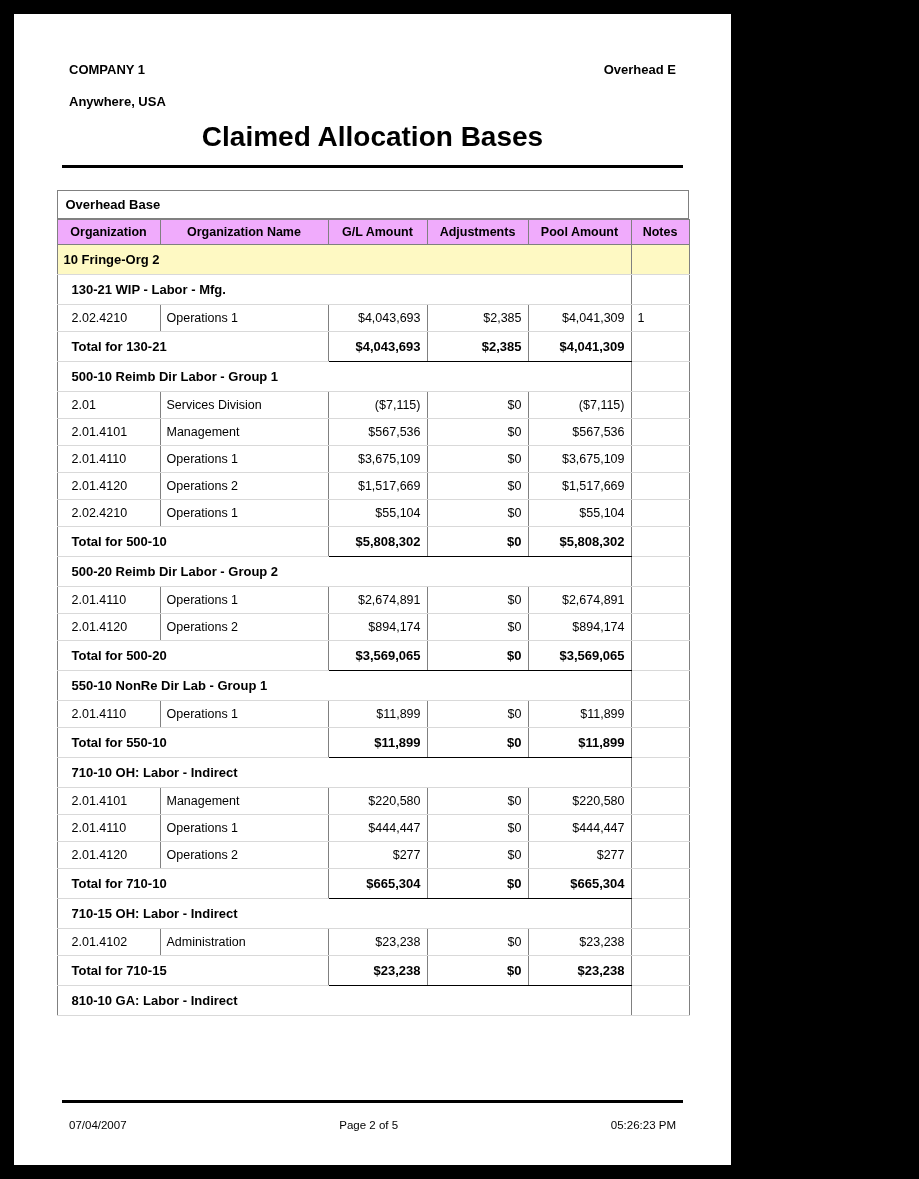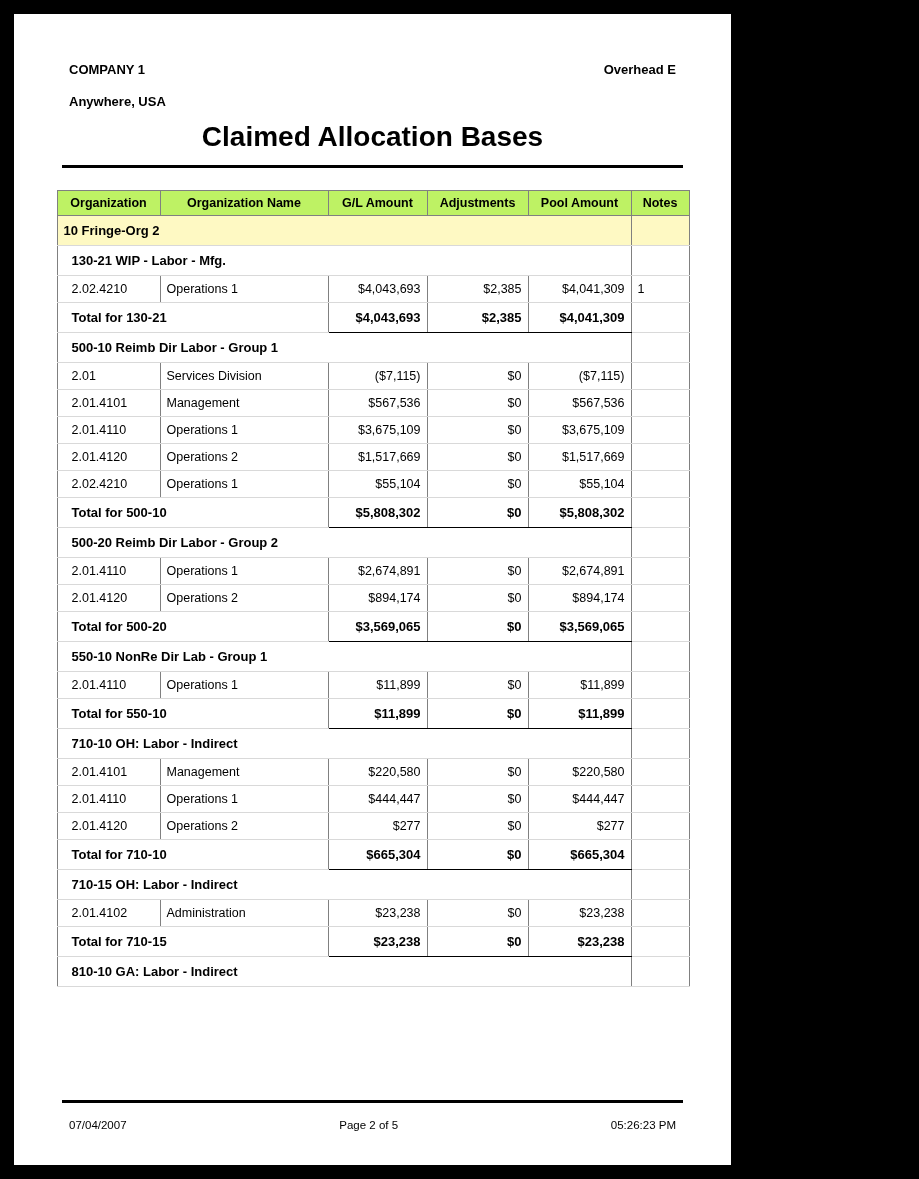--- a/index.html
+++ b/index.html
@@ -72,21 +72,21 @@
     padding: 6px 8px;
     box-sizing: border-box;
   }
   table.report {
     border-collapse: collapse;
     width: 100%;
     table-layout: fixed;
     font-size: 12.5px;
   }
   table.report th {
-    background: #bef264;
+    background: #f0abfc;
     border: 1px solid #808080;
     font-size: 12.5px;
     font-weight: bold;
     padding: 5px 6px;
     text-align: center;
     box-sizing: border-box;
   }
   table.report th.left {
     text-align: center;
   }
@@ -163,20 +163,21 @@
       <span>COMPANY 1</span>
       <span>Overhead E</span>
     </div>
     <div class="city-line">Anywhere, USA</div>
     <div class="doc-title">Claimed Allocation Bases</div>
   </div>
   <div class="rule"></div>
 
   <div class="body-area">
     <div class="report-wrap">
+      <div class="base-label">Overhead Base</div>
       <table class="report">
         <thead>
           <tr>
             <th class="c-org left">Organization</th>
             <th class="c-name left">Organization Name</th>
             <th class="c-gl">G/L Amount</th>
             <th class="c-adj">Adjustments</th>
             <th class="c-pool">Pool Amount</th>
             <th class="c-notes">Notes</th>
           </tr>

